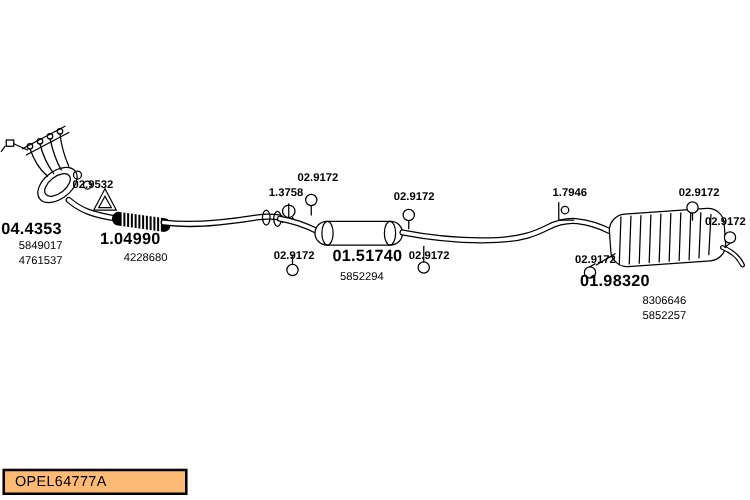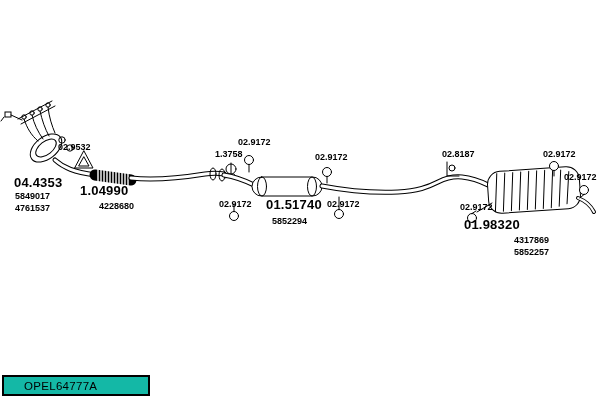--- a/index.html
+++ b/index.html
@@ -8,29 +8,29 @@
     background:#ffffff;
     font-family:"Liberation Sans", sans-serif;
     color:#000;
     overflow:hidden;
   }
   #canvas { position:relative; width:600px; height:400px; background:#fff; }
   svg.diagram { position:absolute; left:0; top:0; }
   .lbl { position:absolute; white-space:nowrap; color:#000; line-height:1.1; }
   .part-code  { font-size:13px; font-weight:bold; letter-spacing:0.2px; }
   .small-code { font-size:9px;  font-weight:bold; }
-  .sub-num    { font-size:9px;  font-weight:bold; }
+  .sub-num    { font-size:9px;  font-weight:normal; }
   .footer-box {
     position:absolute; left:2px; top:375px;
     width:148px; height:21px;
     border:2px solid #000;
     display:flex; align-items:center;
-    padding-left:20px;
+    padding-left:8px;
     font-size:11.5px; letter-spacing:0.3px;
-    background:#14b8a6;
+    background:#fdba74;
   }
 </style>
 </head>
 <body>
 
 <div id="canvas">
 
   <svg class="diagram" width="600" height="400" viewBox="0 0 600 400" aria-hidden="true">
     <g stroke="#000" fill="none" stroke-width="1" stroke-linecap="round">
 
@@ -165,45 +165,45 @@
             <path d="M584,194.5 L580,198"></path>
           </g>
         <g>
             <circle cx="472" cy="218" r="4.5"></circle>
             <path d="M472,213.5 L476,211"></path>
           </g>
       </g>
     </g>
   </svg>
 
-  <div class="lbl part-code" style="left:14px;   top:176px">04.4353</div>
+  <div class="lbl part-code" style="left:1px;   top:176px">04.4353</div>
   <div class="lbl sub-num" style="left:15px;  top:192px">5849017</div>
   <div class="lbl sub-num" style="left:15px;  top:204px">4761537</div>
 
   <div class="lbl small-code" style="left:58px;  top:143px">02.9532</div>
 
   <div class="lbl part-code" style="left:80px;  top:184px">1.04990</div>
   <div class="lbl sub-num" style="left:99px;  top:202px">4228680</div>
 
   <div class="lbl small-code" style="left:215px; top:150px">1.3758</div>
   <div class="lbl small-code" style="left:238px; top:138px">02.9172</div>
 
   <div class="lbl part-code" style="left:266px; top:198px">01.51740</div>
   <div class="lbl sub-num" style="left:272px; top:217px">5852294</div>
 
   <div class="lbl small-code" style="left:315px; top:153px">02.9172</div>
   <div class="lbl small-code" style="left:219px; top:200px">02.9172</div>
   <div class="lbl small-code" style="left:327px; top:200px">02.9172</div>
 
-  <div class="lbl small-code" style="left:442px; top:150px">02.8187</div>
+  <div class="lbl small-code" style="left:442px; top:150px">1.7946</div>
   <div class="lbl small-code" style="left:543px; top:150px">02.9172</div>
   <div class="lbl small-code" style="left:564px; top:173px">02.9172</div>
   <div class="lbl small-code" style="left:460px; top:203px">02.9172</div>
 
   <div class="lbl part-code" style="left:464px; top:218px">01.98320</div>
-  <div class="lbl sub-num" style="left:514px; top:236px">4317869</div>
+  <div class="lbl sub-num" style="left:514px; top:236px">8306646</div>
   <div class="lbl sub-num" style="left:514px; top:248px">5852257</div>
 
   <div class="footer-box">
     <span>OPEL64777A</span>
   </div>
 
 </div>
 
 </body></html>

